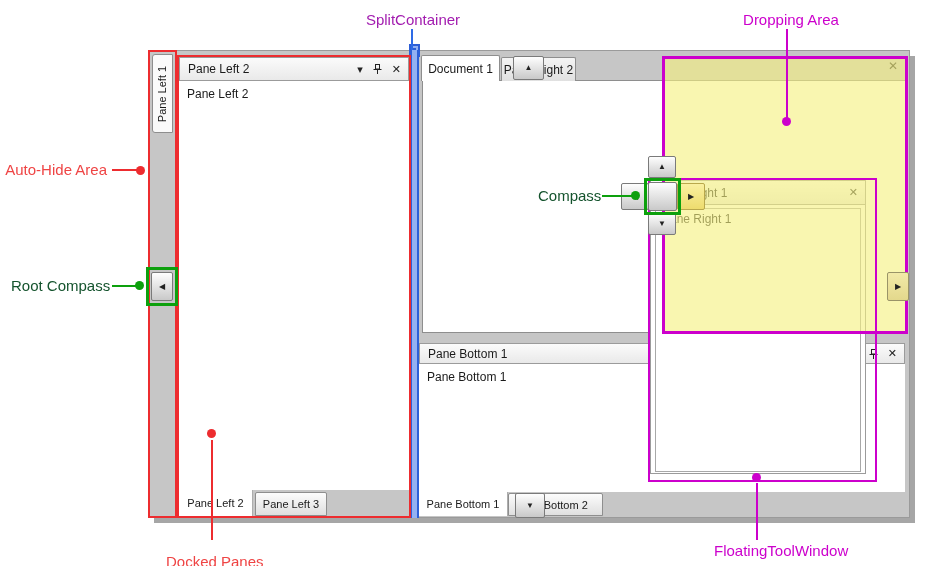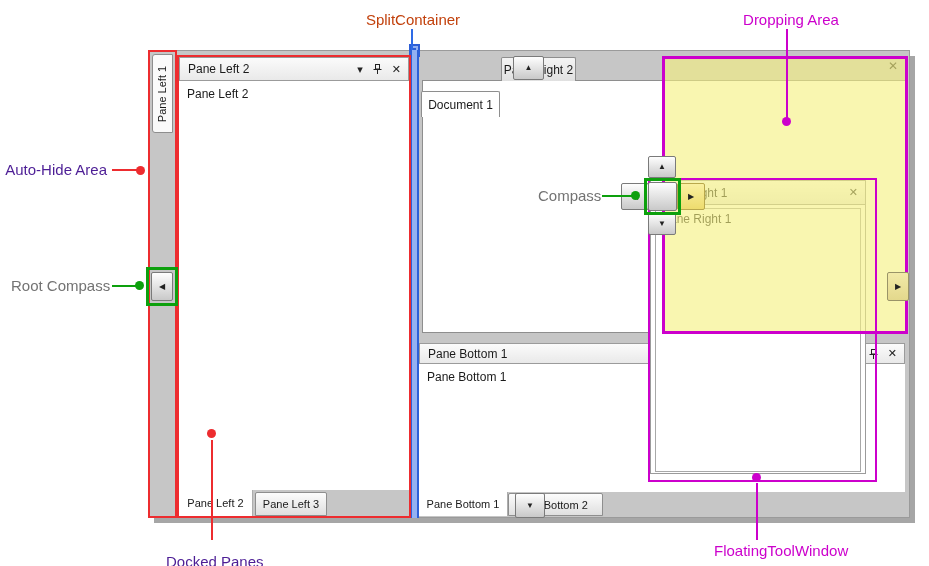--- a/index.html
+++ b/index.html
@@ -13,36 +13,36 @@
   .titlebar{background:linear-gradient(#FBFBFB,#E9E9E9);border:1px solid #9b9b9b;display:flex;align-items:center;font-size:12px;z-index:3;}
   .titlebar .t{padding-left:8px;flex:1;white-space:nowrap;overflow:hidden;}
   .ticons{display:flex;align-items:center;gap:9px;padding-right:7px;}
   .glyph{font-size:11px;color:#222;line-height:1;}
   .content{background:#fff;z-index:2;font-size:12px;}
   .content .lbl{padding:6px 0 0 8px;white-space:nowrap;}
   .tabflat{background:#fff;display:flex;align-items:center;justify-content:center;font-size:11px;z-index:3;border-right:1px solid #adadad;}
   .tabraised{background:linear-gradient(#FCFCFC,#DFDFDF);border:1px solid #8e8e8e;border-radius:2px 2px 0 0;
              display:flex;align-items:center;justify-content:center;font-size:11px;z-index:3;overflow:hidden;white-space:nowrap;}
   .doctab-sel{background:#fff;border:1px solid #8e8e8e;border-bottom:none;border-radius:2px 2px 0 0;
-              display:flex;align-items:center;justify-content:center;font-size:12px;z-index:3;margin-top:36px;}
+              display:flex;align-items:center;justify-content:center;font-size:12px;z-index:3;}
   .doctab{background:linear-gradient(#F4F4F4,#E0E0E0);border:1px solid #8e8e8e;border-bottom:none;border-radius:2px 2px 0 0;
           display:flex;align-items:center;justify-content:center;font-size:12px;z-index:3;overflow:hidden;white-space:nowrap;}
   
   .cbtn{background:linear-gradient(#FEFEFE,#C9C9C9);border:1px solid #7a7a7a;border-radius:2px;
         display:flex;align-items:center;justify-content:center;z-index:8;}
   .cbtn .glyph{font-size:8px;}
   .cbtn.hot{background:linear-gradient(#FAF0A0,#EDDC6E);border-color:#b9a84c;}
   .cbtn.tinted{background:linear-gradient(#F2EAA8,#E3D88C);border-color:#9a9468;}
   
   .ann{z-index:10;font-size:15px;white-space:nowrap;}
   .dot{width:9px;height:9px;border-radius:50%;z-index:10;}
   .aline{z-index:10;}
-  .red{color:#4c1d95;} .bg-red{background:#ED2C2F;}
-  .green{color:#737373;} .bg-green{background:#0DA00D;}
-  .blue{color:#c2410c;} .bg-blue{background:#2E6BE6;}
+  .red{color:#ef4444;} .bg-red{background:#ED2C2F;}
+  .green{color:#14532d;} .bg-green{background:#0DA00D;}
+  .blue{color:#a21caf;} .bg-blue{background:#2E6BE6;}
   .magenta{color:#CC00CC;} .bg-magenta{background:#CC00CC;}
   .hl-red{border:2px solid #ED2C2F;z-index:4;pointer-events:none;}
   .hl-green{border:3px solid #0DA00D;z-index:9;pointer-events:none;}
   .hl-magenta{border:3px solid #CC00CC;pointer-events:none;}
   
   #vtab{left:152px;top:54px;width:21px;height:79px;background:#FAFAFA;border:1px solid #8e8e8e;border-radius:3px 0 0 3px;
         display:flex;align-items:center;justify-content:center;z-index:3;}
   #vtab span{transform:rotate(-90deg);white-space:nowrap;font-size:11px;}
   
   #splitter{left:410px;top:50px;width:9px;height:468px;z-index:3;

